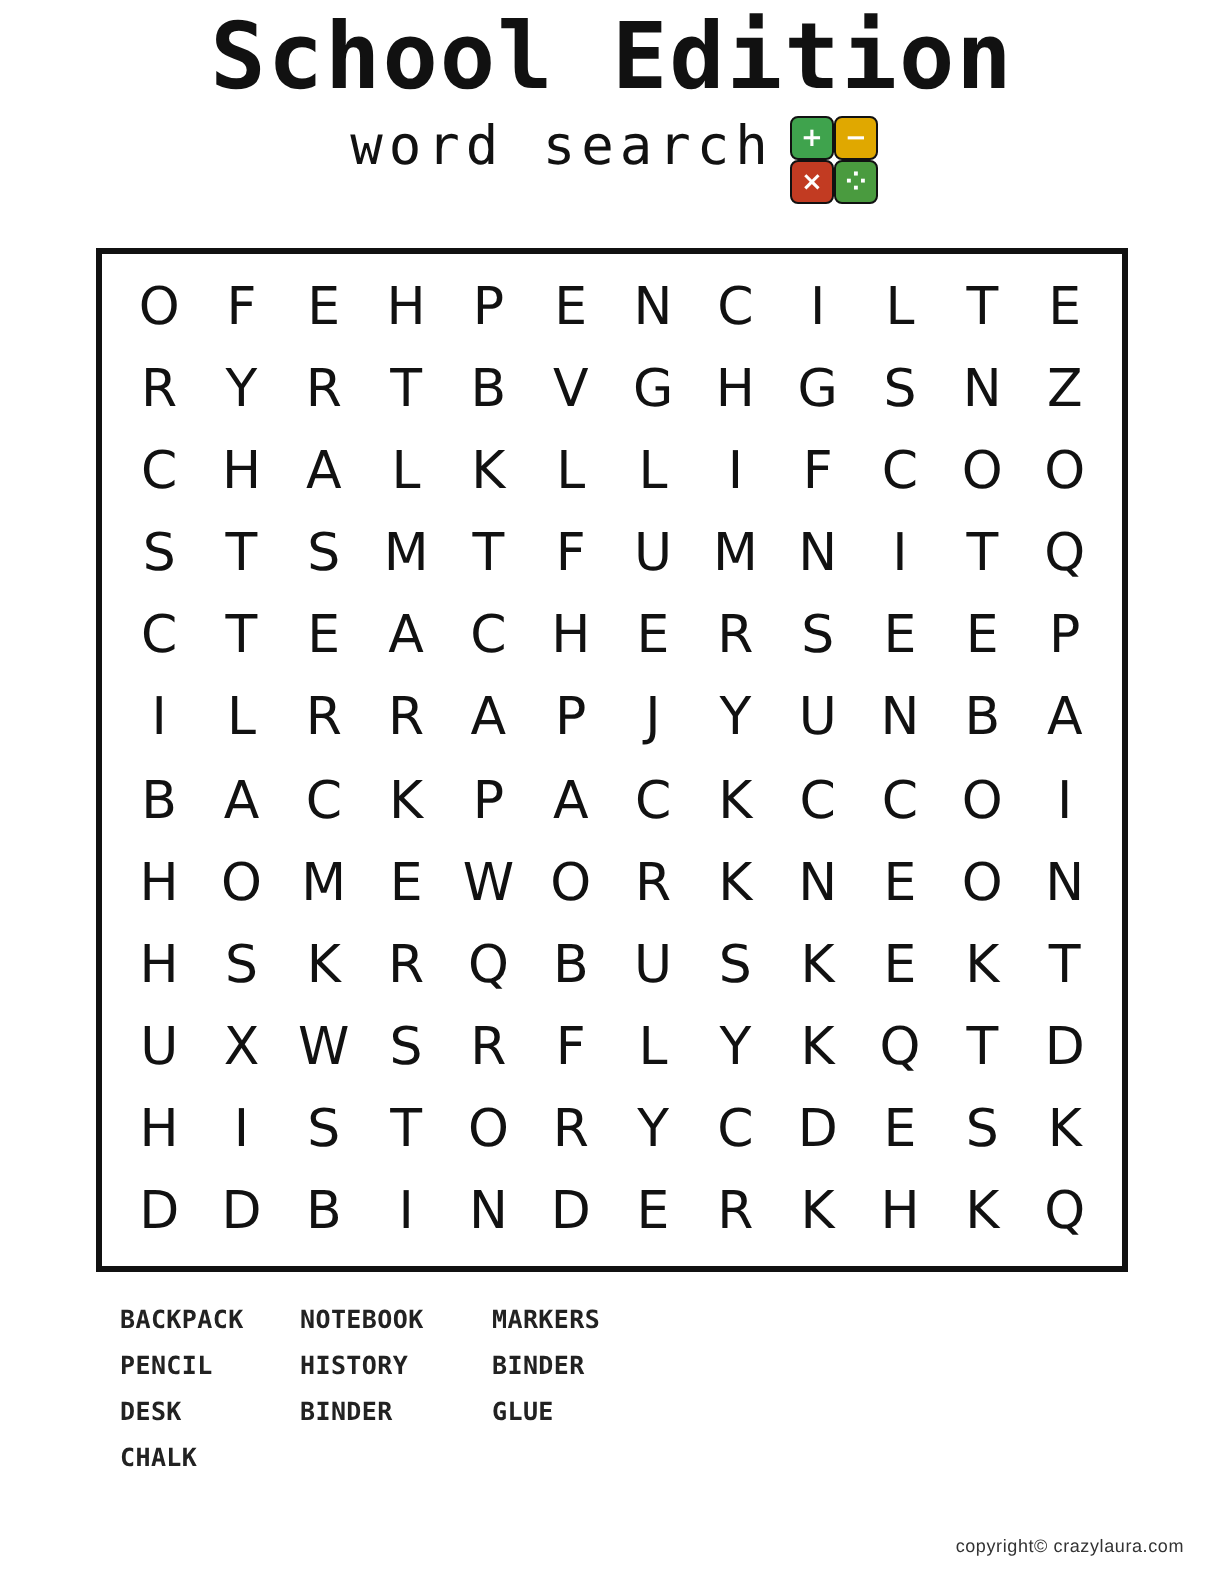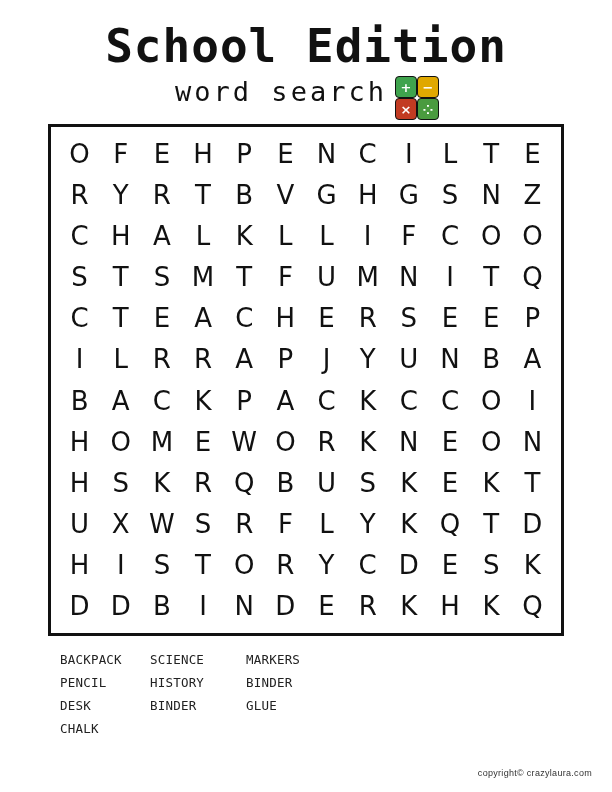--- a/index.html
+++ b/index.html
@@ -20,21 +20,21 @@
     box-sizing: border-box;
   }
   .title {
     text-align: center;
     font-family: "DejaVu Sans Mono", monospace;
     font-size: 46px;
     font-weight: bold;
     letter-spacing: 1px;
     color: #111111;
     margin: 0;
-    padding-top: 22px;
+    padding-top: 4px;
     line-height: 1.05;
   }
   .subtitle-row {
     display: flex;
     align-items: flex-start;
     justify-content: center;
     gap: 8px;
     margin-top: 6px;
   }
   .subtitle {
@@ -104,21 +104,21 @@
   }
   .word-col {
     width: 90px;
     font-family: "DejaVu Sans Mono", monospace;
     font-size: 12.5px;
     color: #222222;
     line-height: 1.85;
     letter-spacing: 0.2px;
   }
   .word-col.wide { width: 96px; }
-  .word-item { white-space: nowrap; }
+  .word-item { white-space: nowrap; font-weight: bold; }
 
   .credit {
     position: absolute;
     right: 20px;
     bottom: 14px;
     font-family: Liberation Sans, sans-serif;
     font-size: 9px;
     color: #333333;
     letter-spacing: 0.3px;
   }
@@ -316,21 +316,21 @@
   </div>
 
   <div class="words">
     <div class="word-col">
       <div class="word-item">BACKPACK</div>
       <div class="word-item">PENCIL</div>
       <div class="word-item">DESK</div>
       <div class="word-item">CHALK</div>
     </div>
     <div class="word-col wide">
-      <div class="word-item">SCIENCE</div>
+      <div class="word-item">NOTEBOOK</div>
       <div class="word-item">HISTORY</div>
       <div class="word-item">BINDER</div>
     </div>
     <div class="word-col">
       <div class="word-item">MARKERS</div>
       <div class="word-item">BINDER</div>
       <div class="word-item">GLUE</div>
     </div>
   </div>
 

